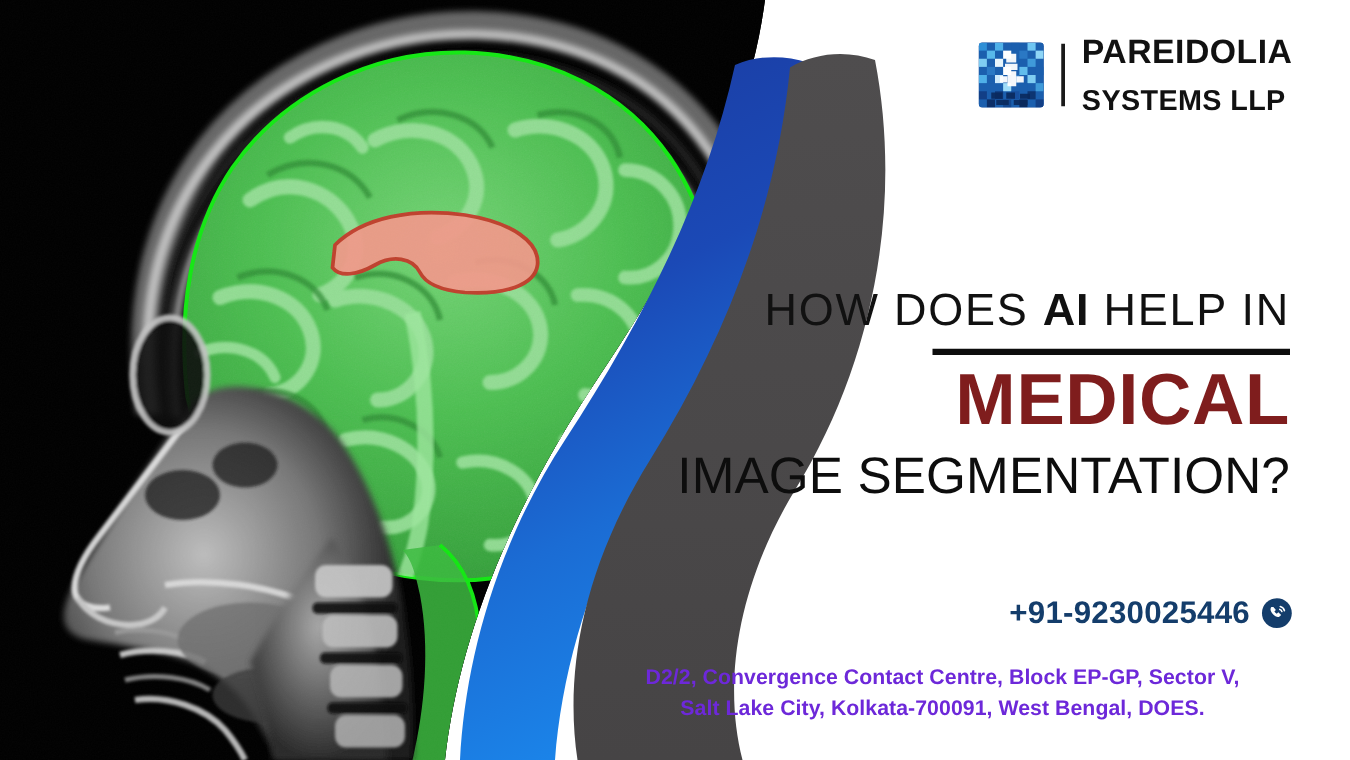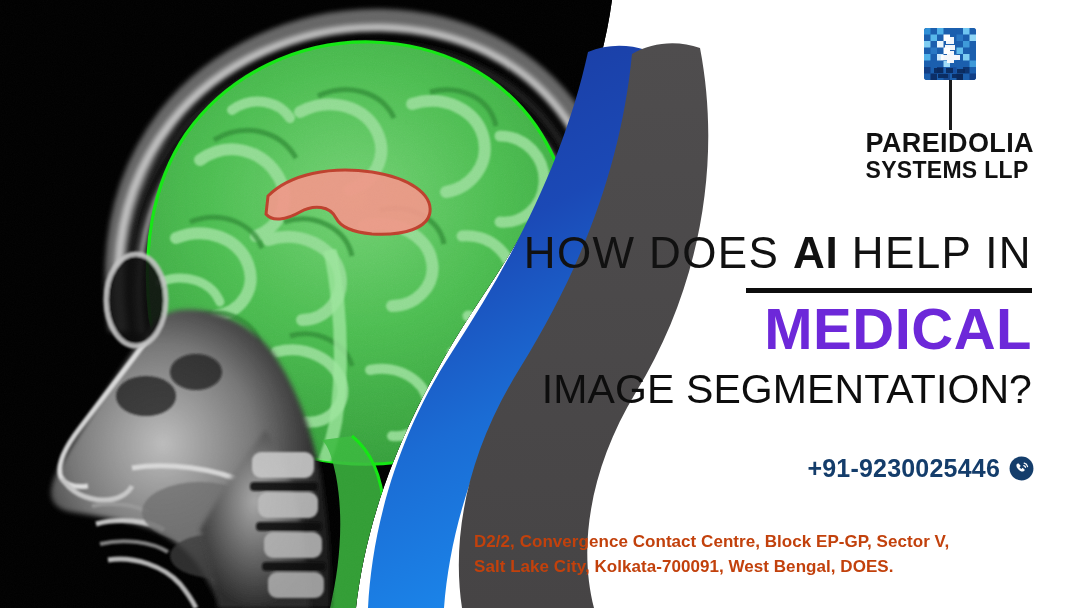--- a/index.html
+++ b/index.html
@@ -24,81 +24,81 @@
     clip-path: path("M0,0 L612,0 C600,90 560,180 480,300 C400,420 366,520 356,608 L0,608 Z");
   }
   .mri-svg{ position:absolute; left:0; top:0; width:640px; height:608px; display:block; }
 
   
   .ribbons{ position:absolute; left:0; top:0; width:1080px; height:608px; }
 
   
   .logo-block{
     position:absolute; right:46px; top:28px;
-    display:flex; align-items:center; gap:0px;flex-direction:column;
+    display:flex; align-items:center; gap:0px;
   }
   .logo-mark{
     width:52px; height:52px; flex:0 0 auto;
     border-radius:3px; overflow:hidden;
     background:#1a4f9c;
   }
   .logo-rule{
     width:3px; height:50px; background:#1a1a1a;
     margin:0 13px 0 14px; flex:0 0 auto;
   }
   .logo-text{ line-height:1.02; }
   .logo-text .l1{
     font-size:27px; font-weight:bold; letter-spacing:0.4px;
     color:#111; white-space:nowrap;
   }
   .logo-text .l2{
     font-size:23px; font-weight:bold; letter-spacing:0.3px;
-    color:#111; white-space:nowrap; margin-top:1px;
+    color:#111; white-space:nowrap; margin-top:13px;
   }
 
   .headline{
     position:absolute; right:48px; top:228px;
     width:560px; text-align:right;
   }
   .hl-1{
-    font-size:44px; font-weight:300; letter-spacing:1.4px;
+    font-size:36px; font-weight:300; letter-spacing:1.4px;
     color:#111; white-space:nowrap; line-height:1.12;
     font-family:"Liberation Sans", sans-serif;
   }
   .hl-1 b{ font-weight:bold; letter-spacing:0.6px; }
   .hl-rule{
     height:5px; background:#0d0d0d; margin:11px 0 4px auto; width:286px;
   }
   .hl-2{
     font-size:58px; font-weight:bold; letter-spacing:0.5px;
-    color:#6d28d9; line-height:1.12; white-space:nowrap;
+    color:#7f1d1d; line-height:1.12; white-space:nowrap;
   }
   .hl-3{
     font-size:41px; font-weight:normal; letter-spacing:0.1px;
     color:#0d0d0d; line-height:1.18; white-space:nowrap; margin-top:3px;
   }
 
   .contact{
-    position:absolute; right:46px; top:454px;
+    position:absolute; right:46px; top:476px;
     width:520px; text-align:right;
   }
   .c-row{
     display:flex; align-items:center; justify-content:flex-end; gap:9px;
     margin-bottom:4px;
   }
   .c-row .txt{
     font-size:25px; font-weight:bold; color:#143d6b;
     letter-spacing:0.2px; white-space:nowrap;
   }
   .c-icon{ width:25px; height:25px; flex:0 0 auto; display:block; }
 
   .address{
     position:absolute; right:46px; top:530px;
-    width:560px; text-align:left;
-    font-size:17px; font-weight:bold; color:#c2410c;
+    width:560px; text-align:center;
+    font-size:17px; font-weight:bold; color:#6d28d9;
     line-height:1.45; letter-spacing:0.05px;
   }
   .address .ln{ display:block; white-space:nowrap; }
 </style>
 </head>
 <body>
 
 <div class="poster">
 
   <div class="mri-panel">

